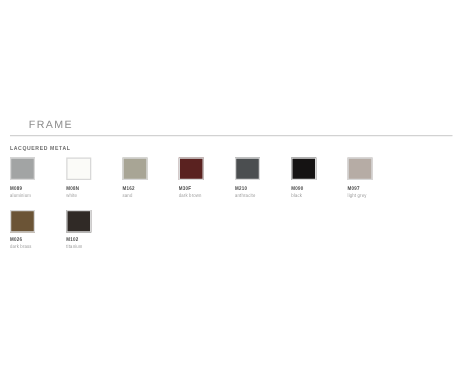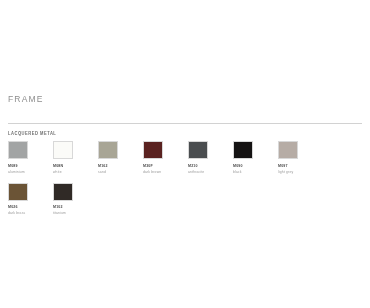--- a/index.html
+++ b/index.html
@@ -29,21 +29,22 @@
   .section {
     padding: 0 8px;
   }
 
   .section-title {
     font-size: 8.5px;
     letter-spacing: 1.15px;
     color: #8d8d8d;
     font-weight: 400;
     line-height: 11px;
-    padding-bottom: 17px;
+    padding-bottom: 2px;
+    margin-left: 15px;
   }
 
   .section-rule {
     height: 1px;
     background: #d2d2d2;
     margin-top: 1px;
     margin-bottom: 6px;
   }
 
   .subsection-title {

